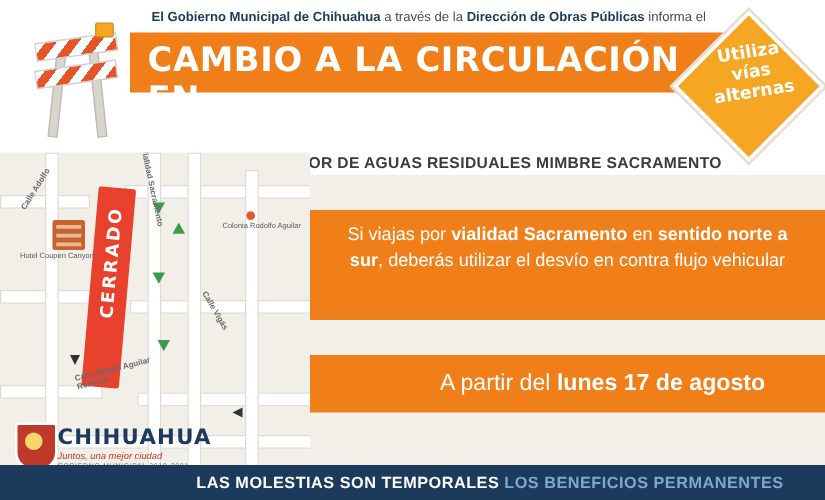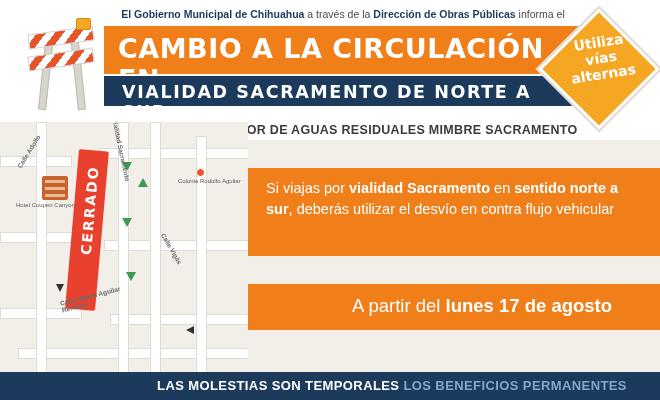--- a/index.html
+++ b/index.html
@@ -276,21 +276,21 @@
   }
   .panel1 {
     left: 248px;
     top: 168px;
     width: 412px;
     height: 88px;
   }
   .panel1 p {
     margin: 0;
     padding: 10px 18px 0 18px;
-    text-align: left;
+    text-align: center;
     font-size: 14.5px;
     line-height: 21px;
   }
   .panel1 b { font-weight: bold; }
   .panel2 {
     left: 248px;
     top: 284px;
     width: 412px;
     height: 46px;
     padding-left: 28px;
@@ -388,23 +388,20 @@
   <div class="header">
 
     <div class="gov-line">
       <b>El Gobierno Municipal de Chihuahua</b><span> a través de la </span><b>Dirección de Obras Públicas</b><span> informa el</span>
     </div>
 
     <div class="title-bar">
       <div class="t1">CAMBIO A LA CIRCULACIÓN EN</div>
     </div>
 
-    <div class="title-bar2">
-      <div class="t2">VIALIDAD SACRAMENTO DE NORTE A SUR</div>
-    </div>
 
     <div class="subtitle">REPOSICIÓN COLECTOR DE AGUAS RESIDUALES MIMBRE SACRAMENTO</div>
   </div>
 
   <div class="barricade">
     <div class="bar-leg l1"></div>
     <div class="bar-leg l2"></div>
     <div class="bar-plank p1"></div>
     <div class="bar-plank p2"></div>
     <div class="bar-light"></div>
@@ -458,18 +455,24 @@
   </div>
 
   <div class="panel panel1">
     <p><span>Si viajas por </span><b>vialidad Sacramento</b><span> en </span><b>sentido norte a sur</b><span>, deberás utilizar el desvío en contra flujo vehicular</span></p>
   </div>
 
   <div class="panel panel2">
     <p><span>A partir del </span><b>lunes 17 de agosto</b></p>
   </div>
 
+  <div class="logo">
+    <div class="crest"></div>
+    <div class="logo-name">CHIHUAHUA</div>
+    <div class="logo-tag">Juntos, una mejor ciudad</div>
+    <div class="logo-sub">GOBIERNO MUNICIPAL 2018-2021</div>
+  </div>
 
   <div class="footer">
     <div class="footer-text"><span>LAS MOLESTIAS SON TEMPORALES</span><span class="dim"> LOS BENEFICIOS PERMANENTES</span></div>
   </div>
 
 </div>
 
 </body></html>

